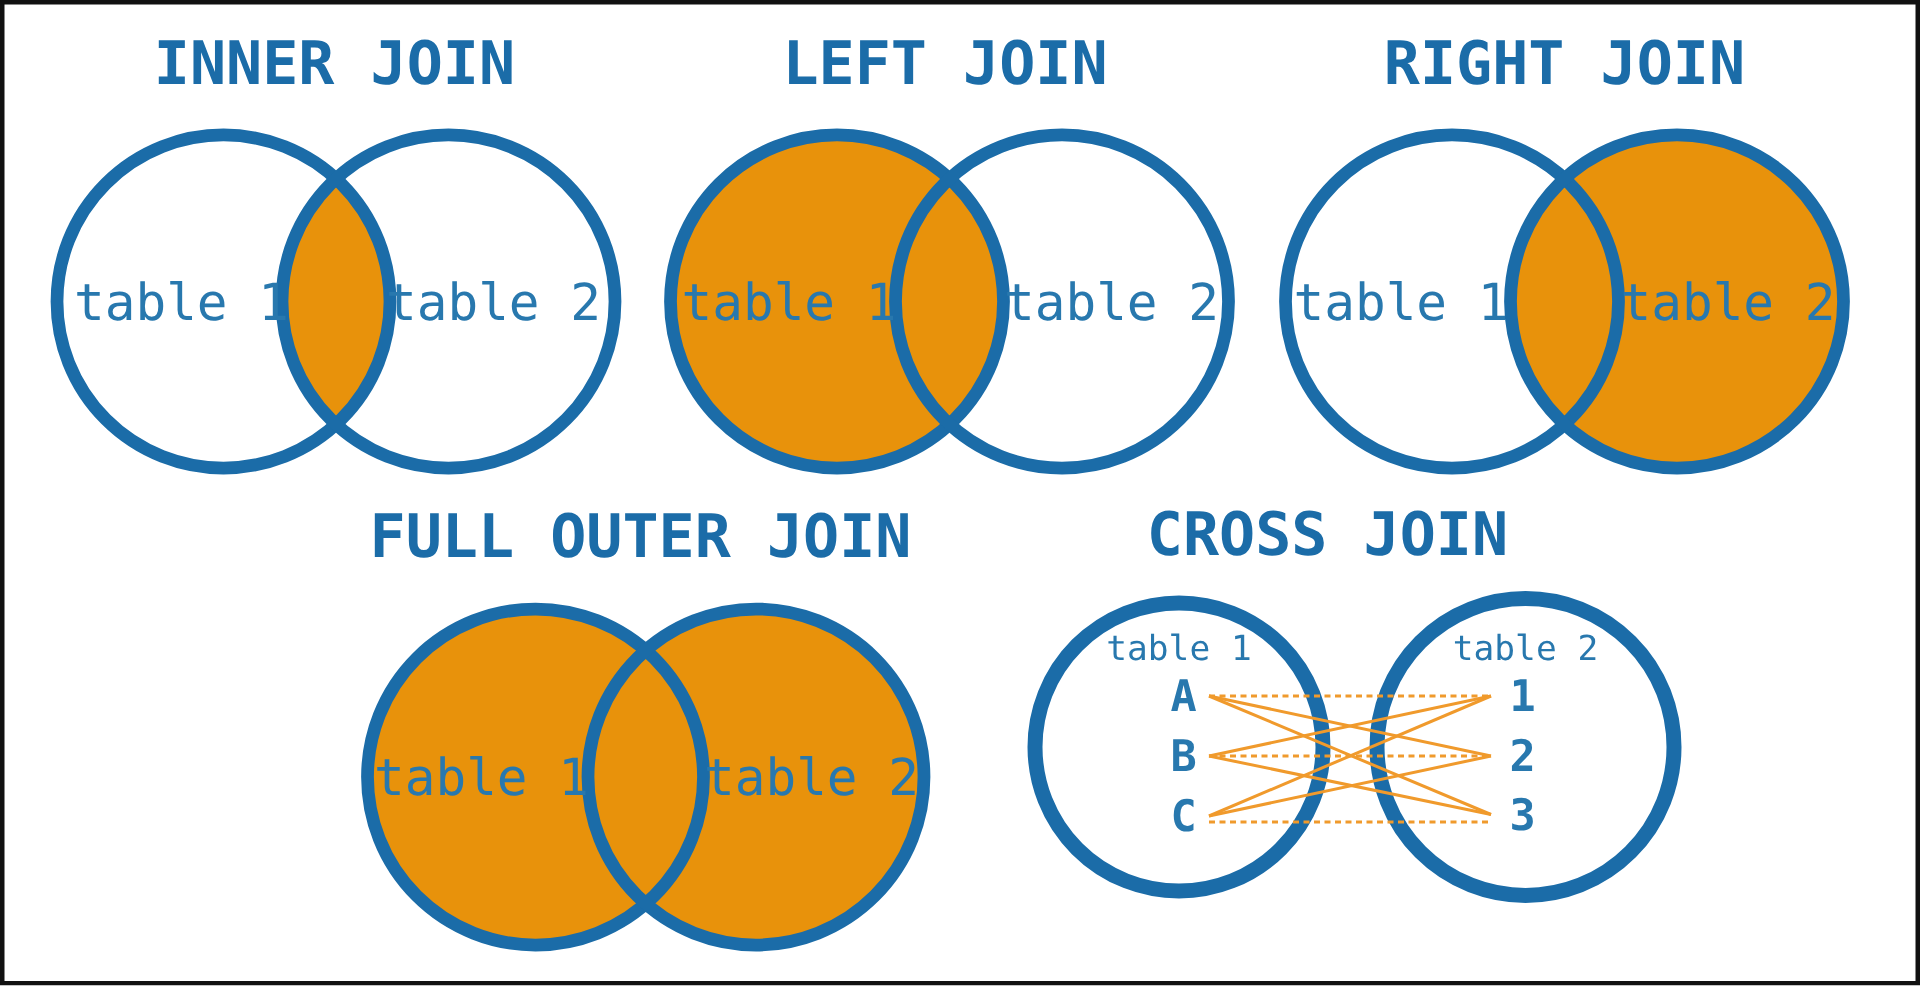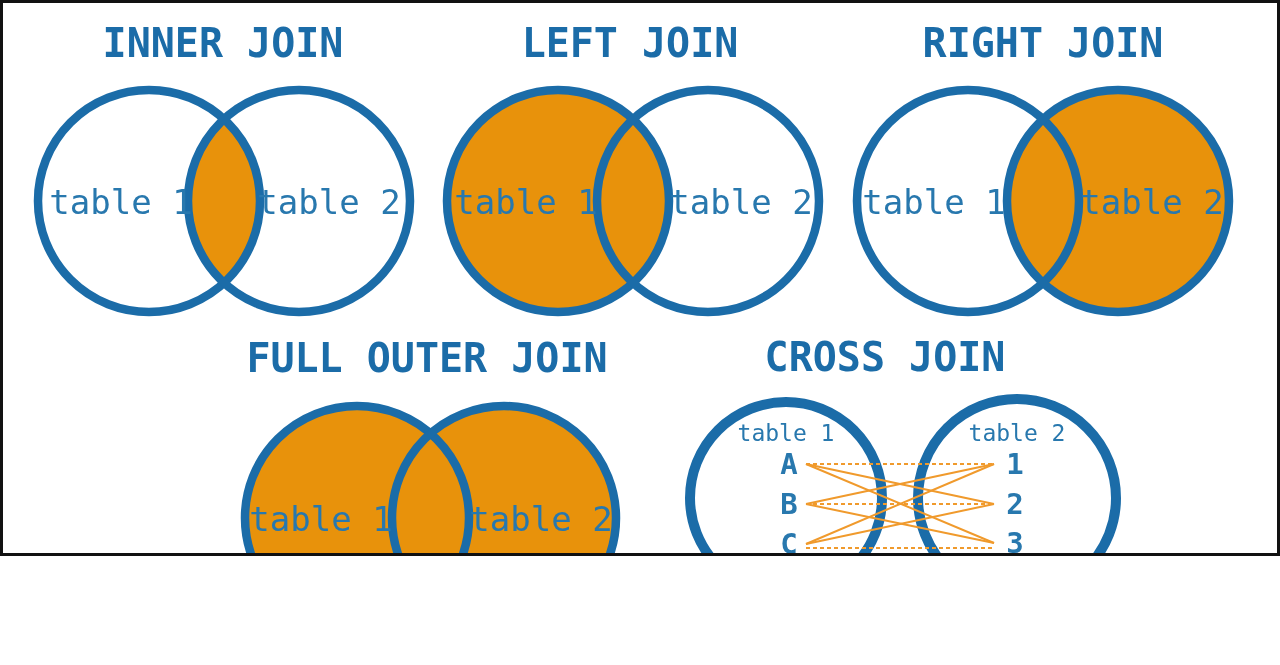--- a/index.html
+++ b/index.html
@@ -1,19 +1,19 @@
 <!DOCTYPE html>
 <html><head>
 <meta charset="utf-8">
 <style>
   html, body { margin: 0; padding: 0; background: #ffffff; }
   .frame {
     position: relative;
     width: 1280px;
-    height: 556px;
+    height: 657px;
     box-sizing: border-box;
     border: 3px solid #111111;
     background: #ffffff;
     overflow: hidden;
   }
   svg { display: block; }
   .t {
     font-family: "DejaVu Sans Mono", "Liberation Mono", monospace;
     fill: #1b6ca8;
   }

